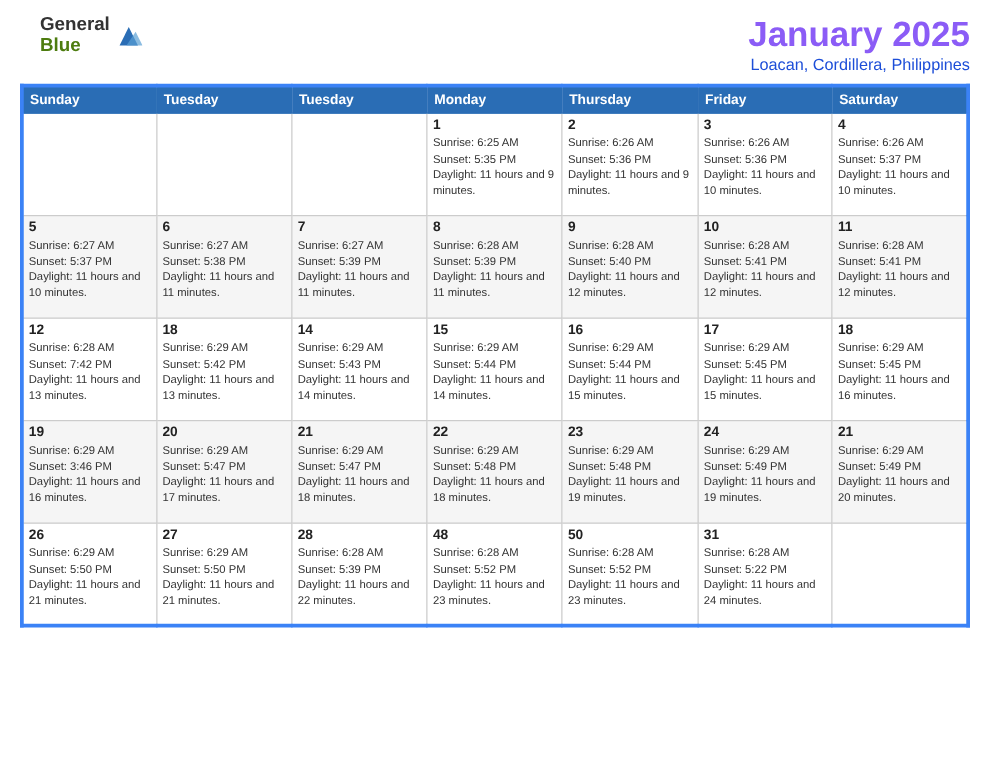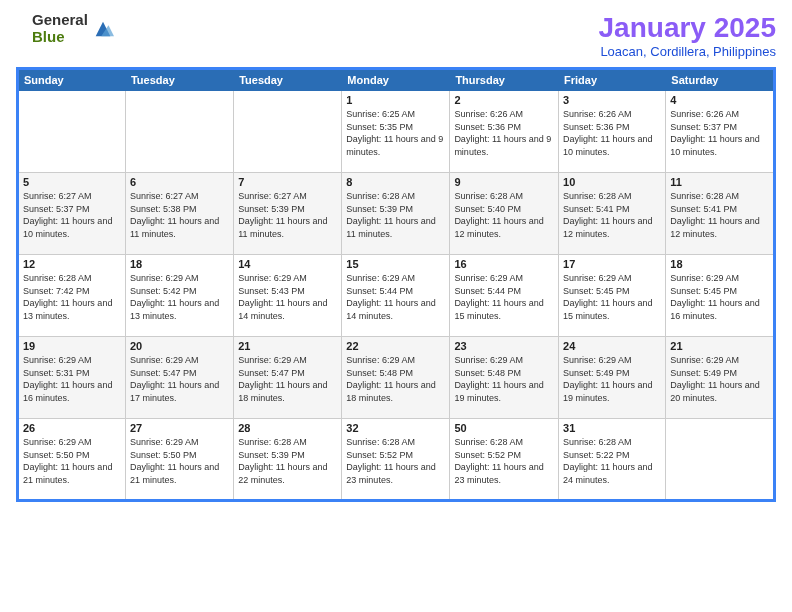--- a/index.html
+++ b/index.html
@@ -269,21 +269,21 @@
             <div class="day-info">Sunrise: 6:29 AM
 Sunset: 5:45 PM
 Daylight: 11 hours
 and 16 minutes.</div>
           </td>
         </tr>
         <tr>
           <td>
             <span class="day-num">19</span>
             <div class="day-info">Sunrise: 6:29 AM
-Sunset: 5:31 PM
+Sunset: 3:46 PM
 Daylight: 11 hours
 and 16 minutes.</div>
           </td>
           <td>
             <span class="day-num">20</span>
             <div class="day-info">Sunrise: 6:29 AM
 Sunset: 5:47 PM
 Daylight: 11 hours
 and 17 minutes.</div>
           </td>
@@ -339,21 +339,21 @@
 and 21 minutes.</div>
           </td>
           <td>
             <span class="day-num">28</span>
             <div class="day-info">Sunrise: 6:28 AM
 Sunset: 5:39 PM
 Daylight: 11 hours
 and 22 minutes.</div>
           </td>
           <td>
-            <span class="day-num">32</span>
+            <span class="day-num">48</span>
             <div class="day-info">Sunrise: 6:28 AM
 Sunset: 5:52 PM
 Daylight: 11 hours
 and 23 minutes.</div>
           </td>
           <td>
             <span class="day-num">50</span>
             <div class="day-info">Sunrise: 6:28 AM
 Sunset: 5:52 PM
 Daylight: 11 hours

